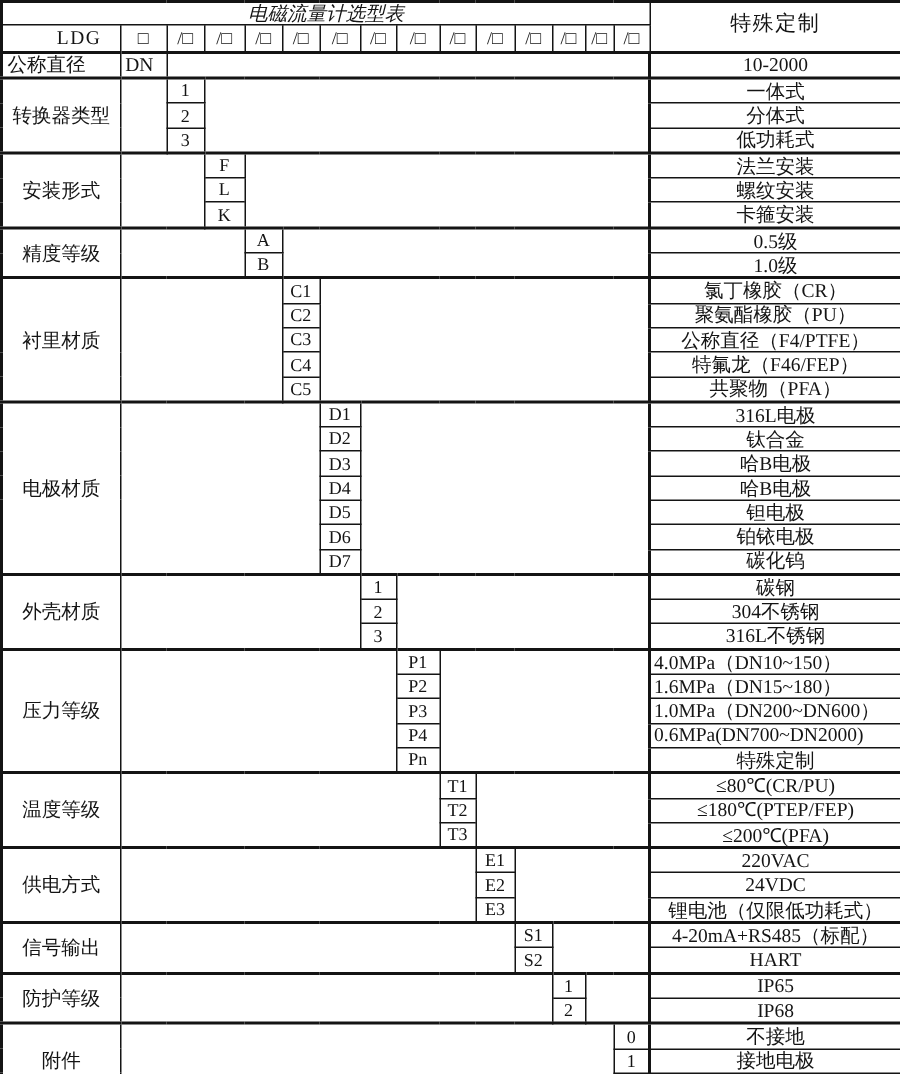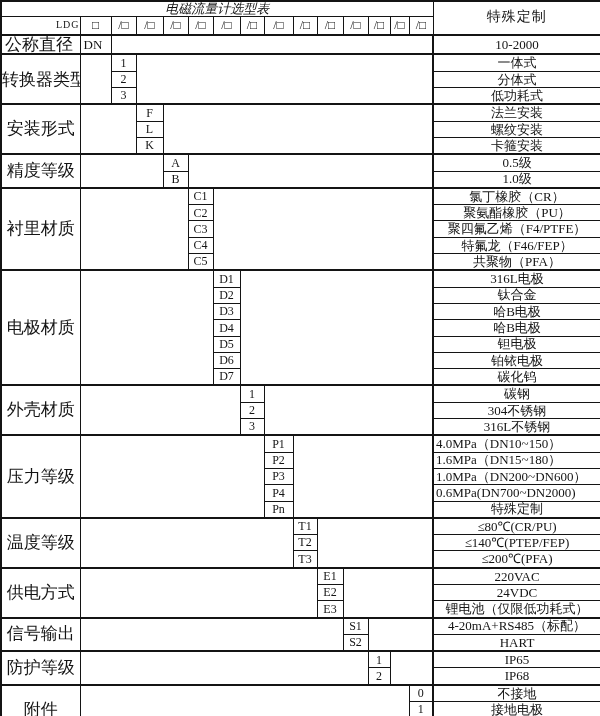--- a/index.html
+++ b/index.html
@@ -3,25 +3,25 @@
 <meta charset="utf-8">
 <style>
   html,body{margin:0;padding:0;background:#ffffff;}
   body{width:600px;font-family:"Liberation Serif","DejaVu Serif",serif;color:#141414;}
   table{border-collapse:collapse;table-layout:fixed;width:600px;border:2px solid #141414;}
   td{border:1px solid #141414;padding:0;font-size:13px;line-height:1.05;text-align:center;
      vertical-align:middle;overflow:hidden;white-space:nowrap;}
   tr.title-row td.title{height:12px;font-size:13px;font-style:italic;}
   td.fhead{font-size:14px;letter-spacing:1px;}
   tr.model-row td{height:17px;}
-  td.ldg{text-align:right;padding-left:24px;font-size:10px;letter-spacing:1px;}
+  td.ldg{text-align:center;padding-left:24px;font-size:13px;letter-spacing:1px;}
   td.box{font-size:12px;}
   tr.body-row td{height:15.3px;}
   tr.group-start td{border-top-width:2px;}
-  td.label{font-size:17px;}
+  td.label{font-size:13px;}
   td.label.left{text-align:left;padding-left:3px;}
   td.code{font-size:12px;}
   td.code.left{text-align:left;padding-left:3px;font-size:13px;}
   td.func{border-left-width:2px;font-size:13px;font-family:Liberation Serif, serif;}
   td.func.left{text-align:left;padding-left:2px;}
   td.spacer{background:#ffffff;}
 </style>
 </head>
 <body>
 
@@ -121,21 +121,21 @@
         <td class="code">C1</td>
         <td class="spacer" colspan="9" rowspan="5"></td>
         <td class="func">氯丁橡胶（CR）</td>
       </tr>
       <tr class="body-row">
         <td class="code">C2</td>
         <td class="func">聚氨酯橡胶（PU）</td>
       </tr>
       <tr class="body-row">
         <td class="code">C3</td>
-        <td class="func">聚四氟乙烯（F4/PTFE）</td>
+        <td class="func">公称直径（F4/PTFE）</td>
       </tr>
       <tr class="body-row">
         <td class="code">C4</td>
         <td class="func">特氟龙（F46/FEP）</td>
       </tr>
       <tr class="body-row">
         <td class="code">C5</td>
         <td class="func">共聚物（PFA）</td>
       </tr>
       <tr class="body-row group-start">
@@ -209,21 +209,21 @@
       </tr>
       <tr class="body-row group-start">
         <td class="label" rowspan="3">温度等级</td>
         <td class="spacer" colspan="8" rowspan="3"></td>
         <td class="code">T1</td>
         <td class="spacer" colspan="5" rowspan="3"></td>
         <td class="func">≤80℃(CR/PU)</td>
       </tr>
       <tr class="body-row">
         <td class="code">T2</td>
-        <td class="func">≤140℃(PTEP/FEP)</td>
+        <td class="func">≤180℃(PTEP/FEP)</td>
       </tr>
       <tr class="body-row">
         <td class="code">T3</td>
         <td class="func">≤200℃(PFA)</td>
       </tr>
       <tr class="body-row group-start">
         <td class="label" rowspan="3">供电方式</td>
         <td class="spacer" colspan="9" rowspan="3"></td>
         <td class="code">E1</td>
         <td class="spacer" colspan="4" rowspan="3"></td>

